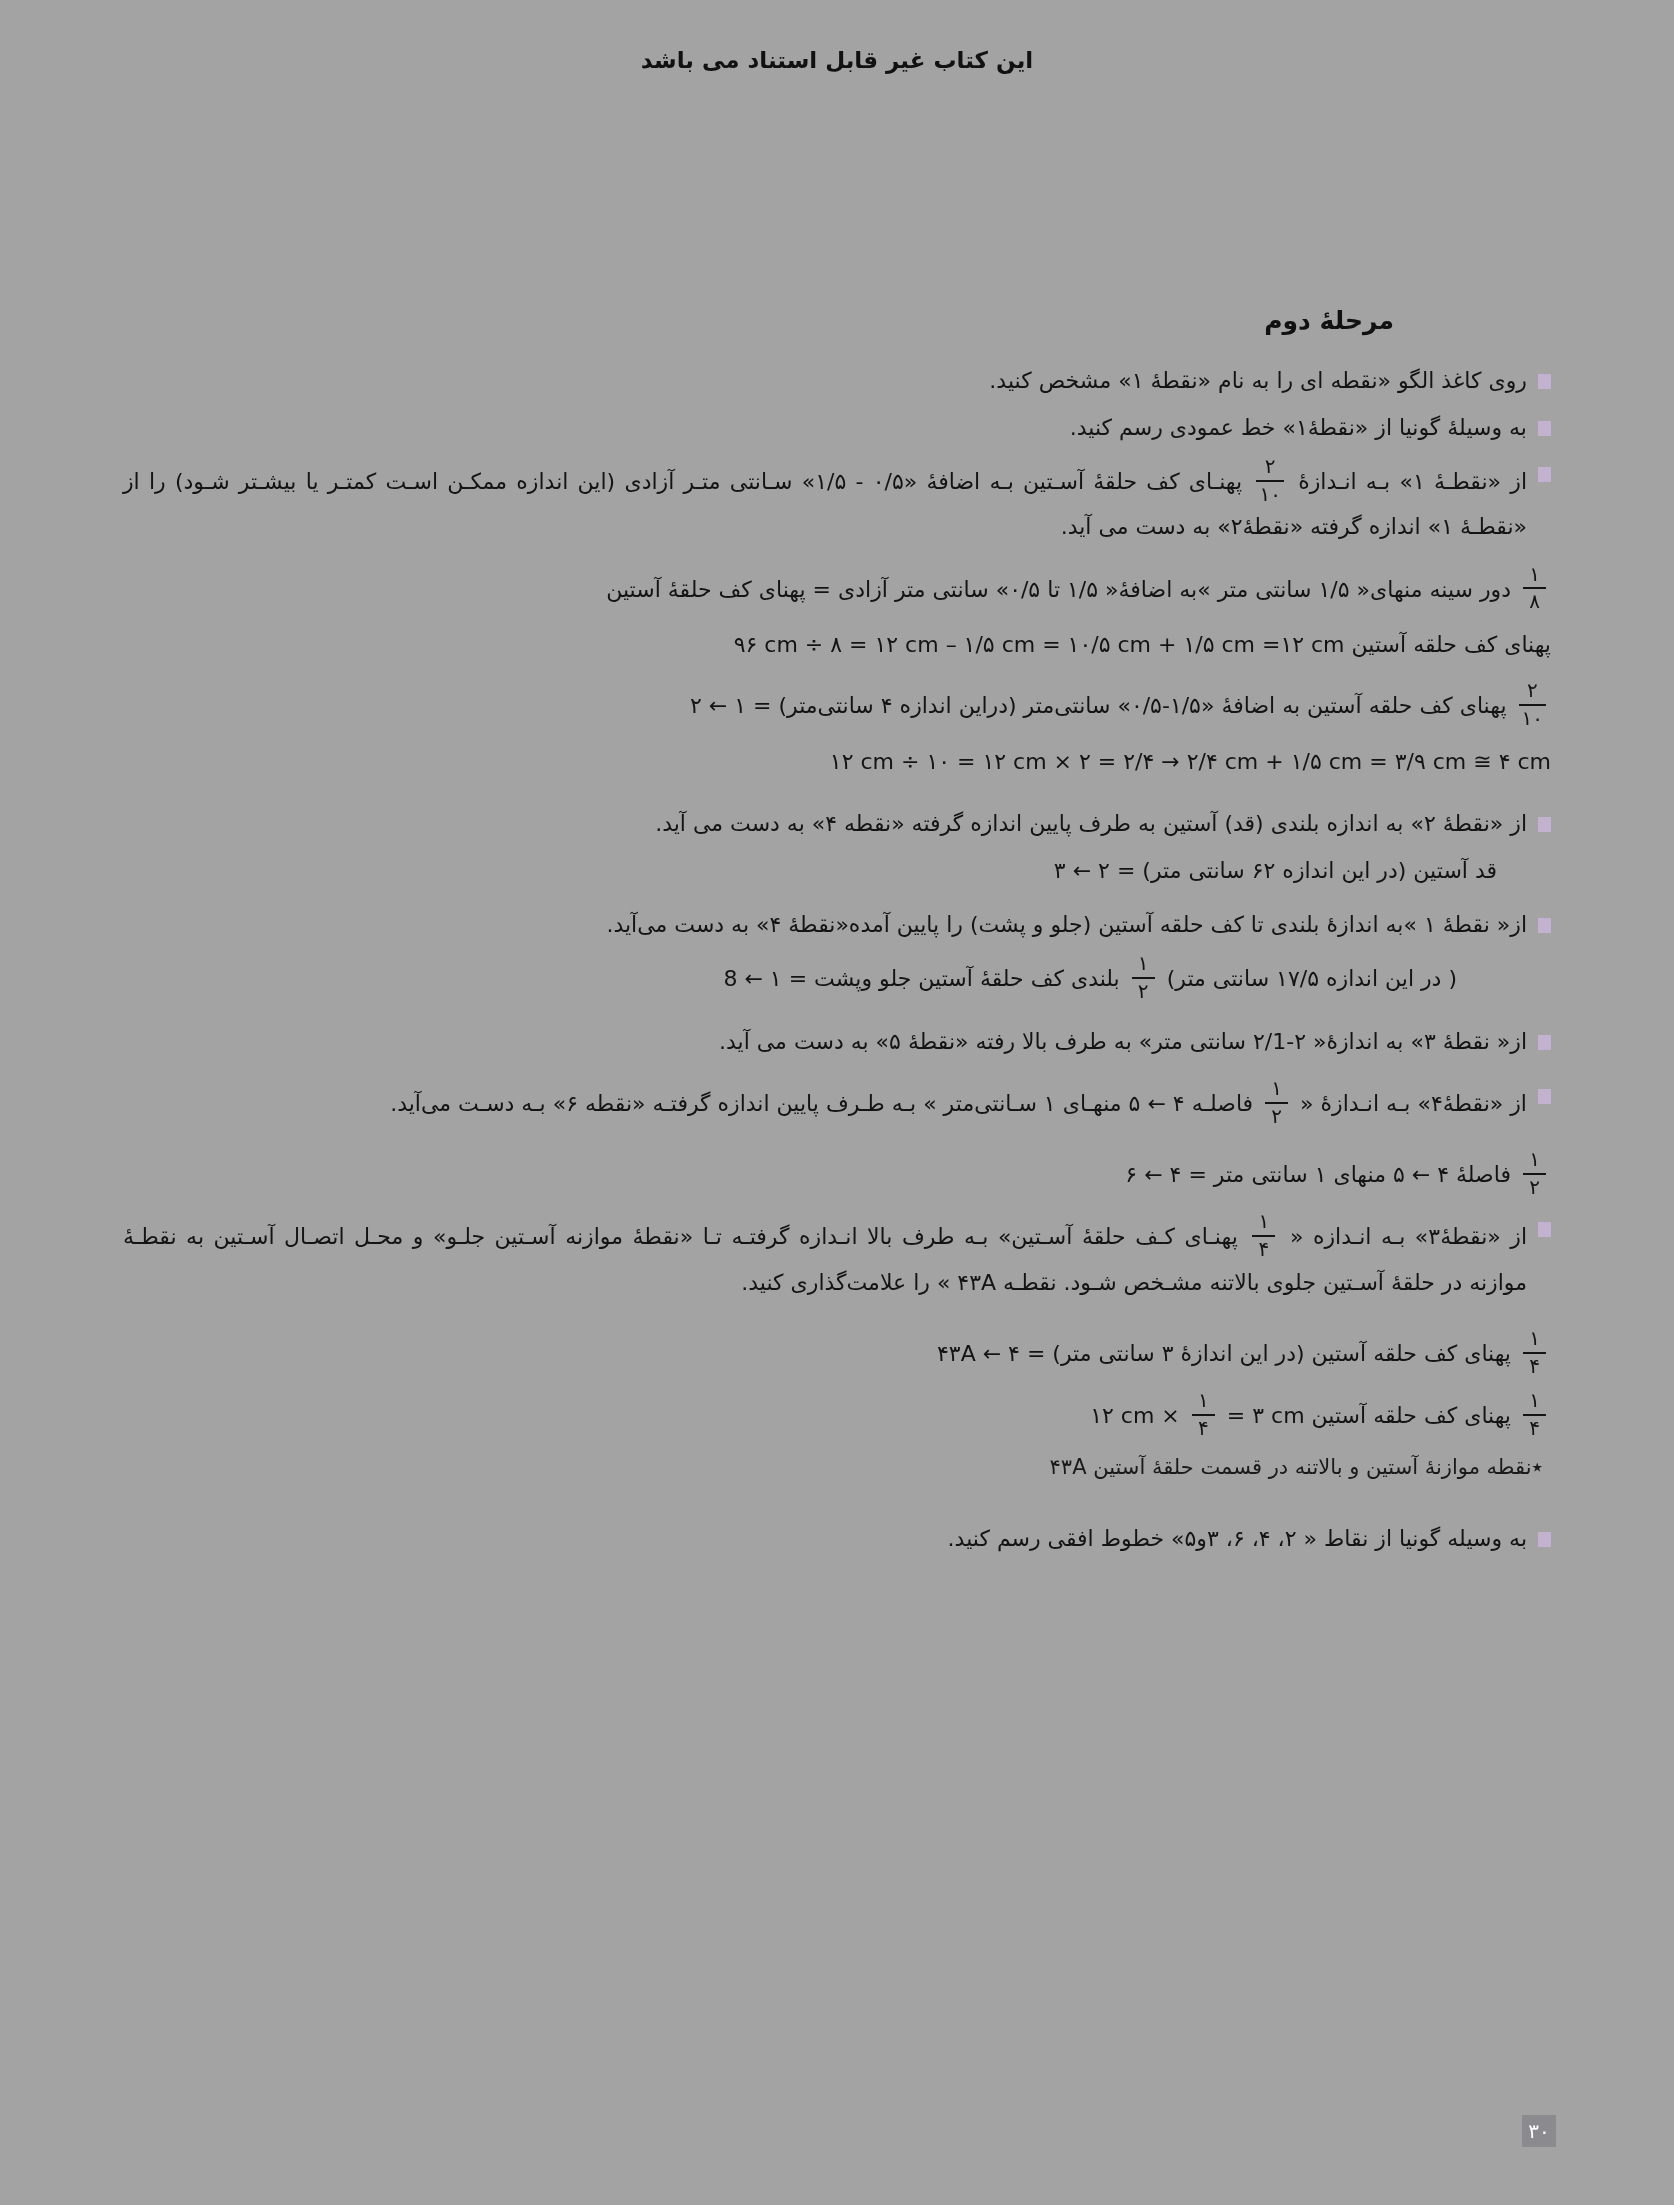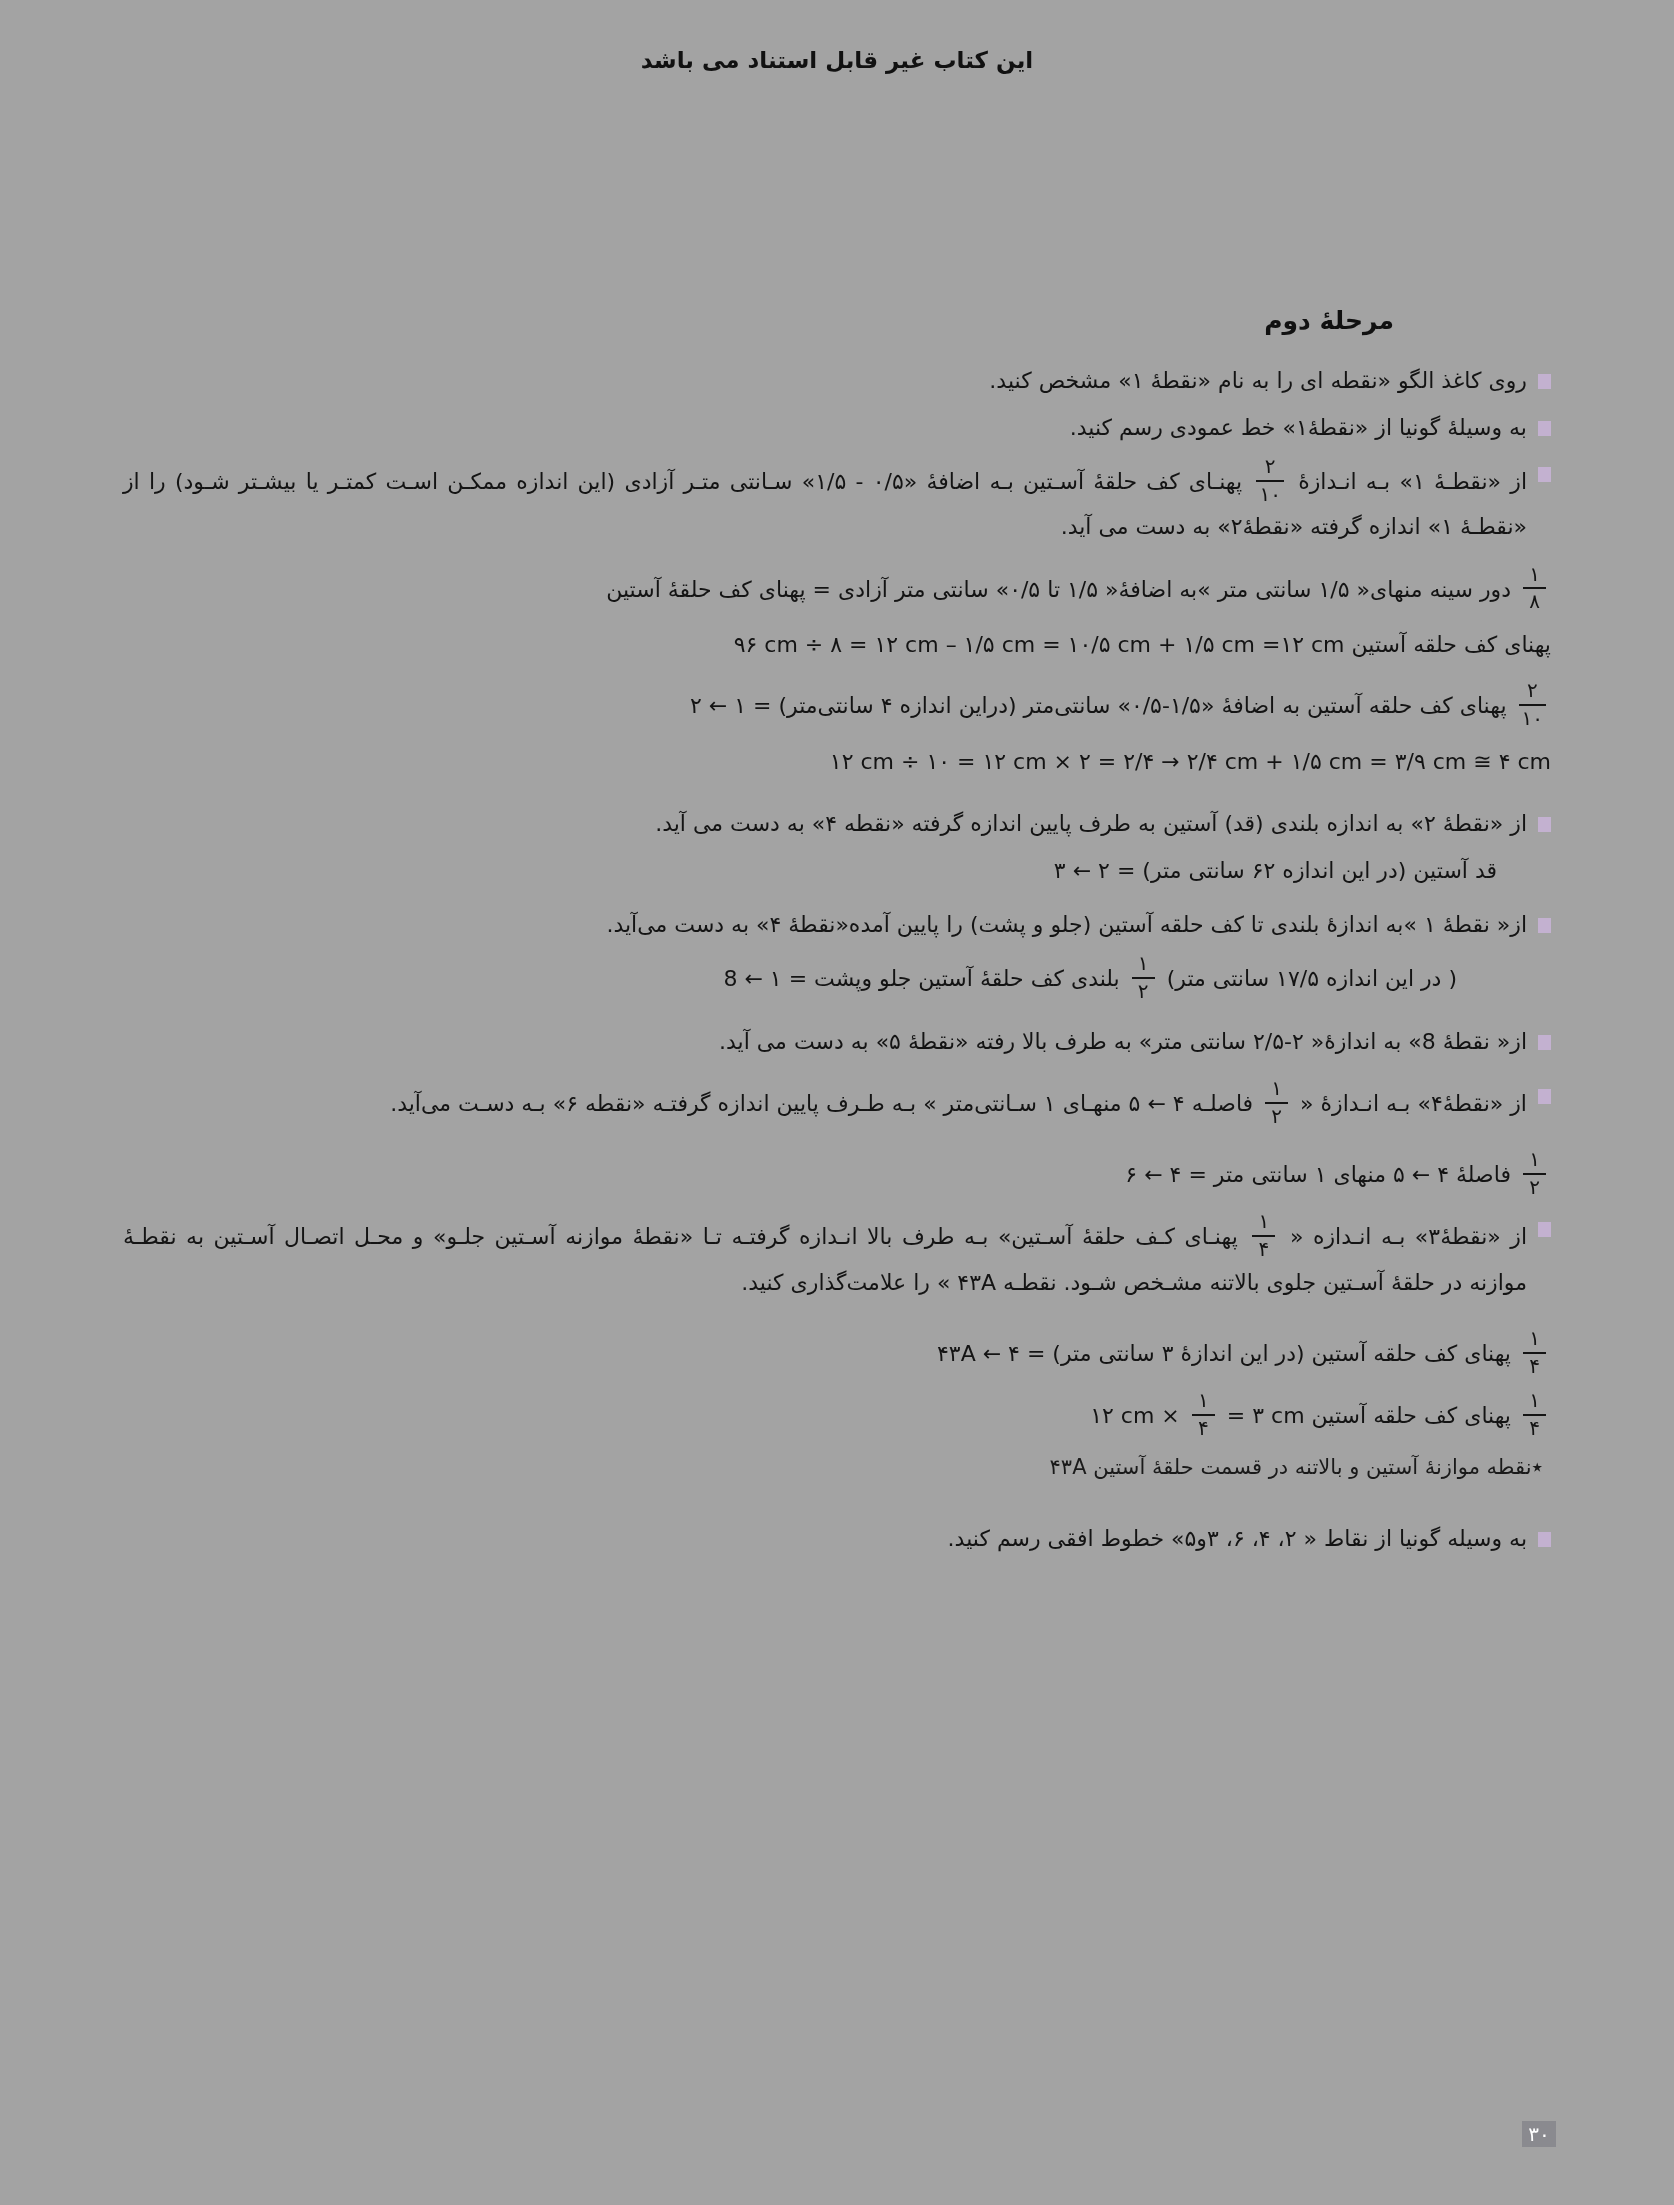--- a/index.html
+++ b/index.html
@@ -127,21 +127,21 @@
     text-align: right;
     margin: 2px 8px 5px 0;
   }
 
   
   .page-number {
     position: absolute;
     right: 118px;
     bottom: 58px;
     width: 34px;
-    height: 26px;
+    height: 32px;
     background: #8a8a8f;
     color: #ffffff;
     font-size: 20px;
     display: flex;
     align-items: center;
     justify-content: center;
     font-weight: 400;
   }
 
   .spacer-sm { height: 8px; }
@@ -238,21 +238,21 @@
         <span class="bar"></span>
         <span class="den">۲</span>
       </span>
       <span>بلندی کف حلقهٔ آستین جلو وپشت = ۱ ← 8</span>
     </div>
 
     <div class="spacer-sm"></div>
 
     <div class="bullet-row">
       <span class="bullet-marker"></span>
-      <div class="bullet-text indent-left-lg">از« نقطهٔ 8» به اندازهٔ« ۲-۲/۵ سانتی متر» به طرف بالا رفته «نقطهٔ ۵» به دست می آید.</div>
+      <div class="bullet-text indent-left-lg">از« نقطهٔ ۳» به اندازهٔ« ۲-۲/1 سانتی متر» به طرف بالا رفته «نقطهٔ ۵» به دست می آید.</div>
     </div>
 
 
     <div class="spacer-sm"></div>
 
     <div class="bullet-row">
       <span class="bullet-marker"></span>
       <div class="bullet-text">
         <span>از «نقطهٔ۴» بـه انـدازهٔ «</span>
         <span class="frac">

